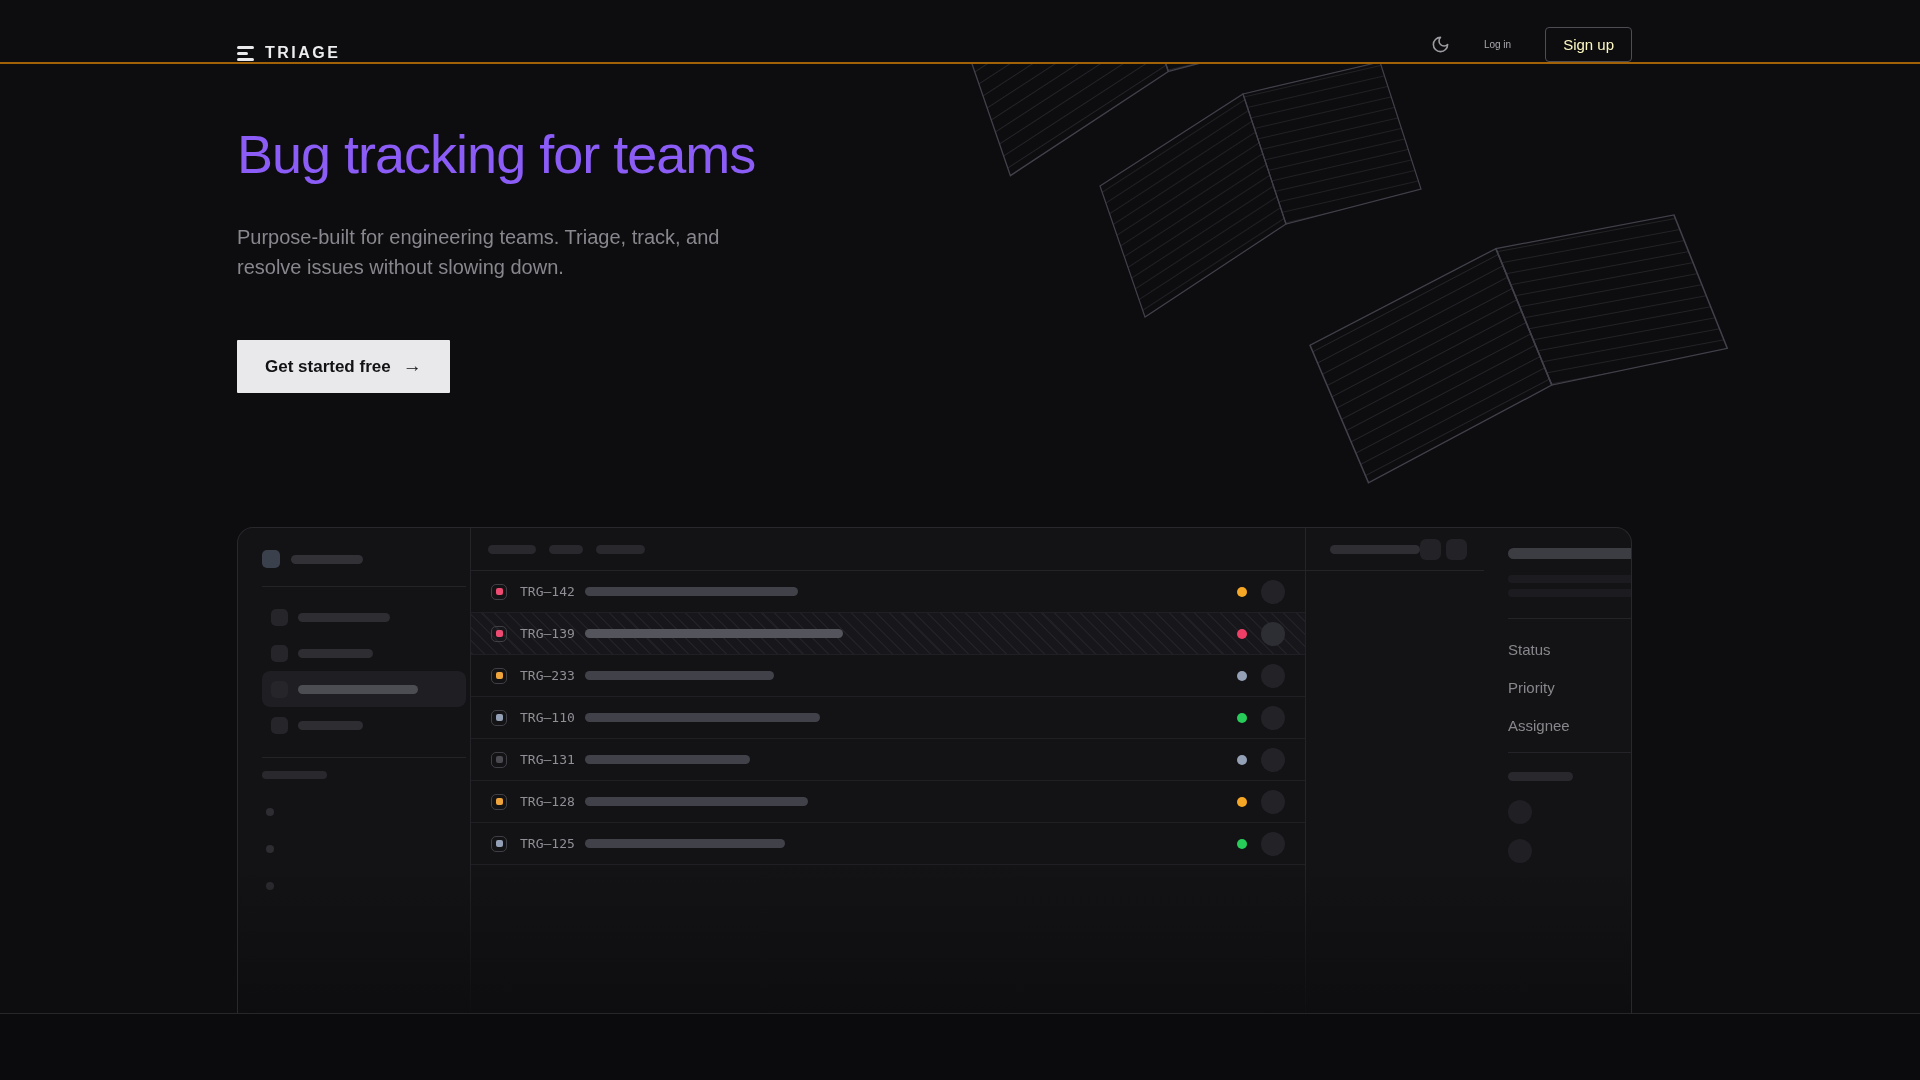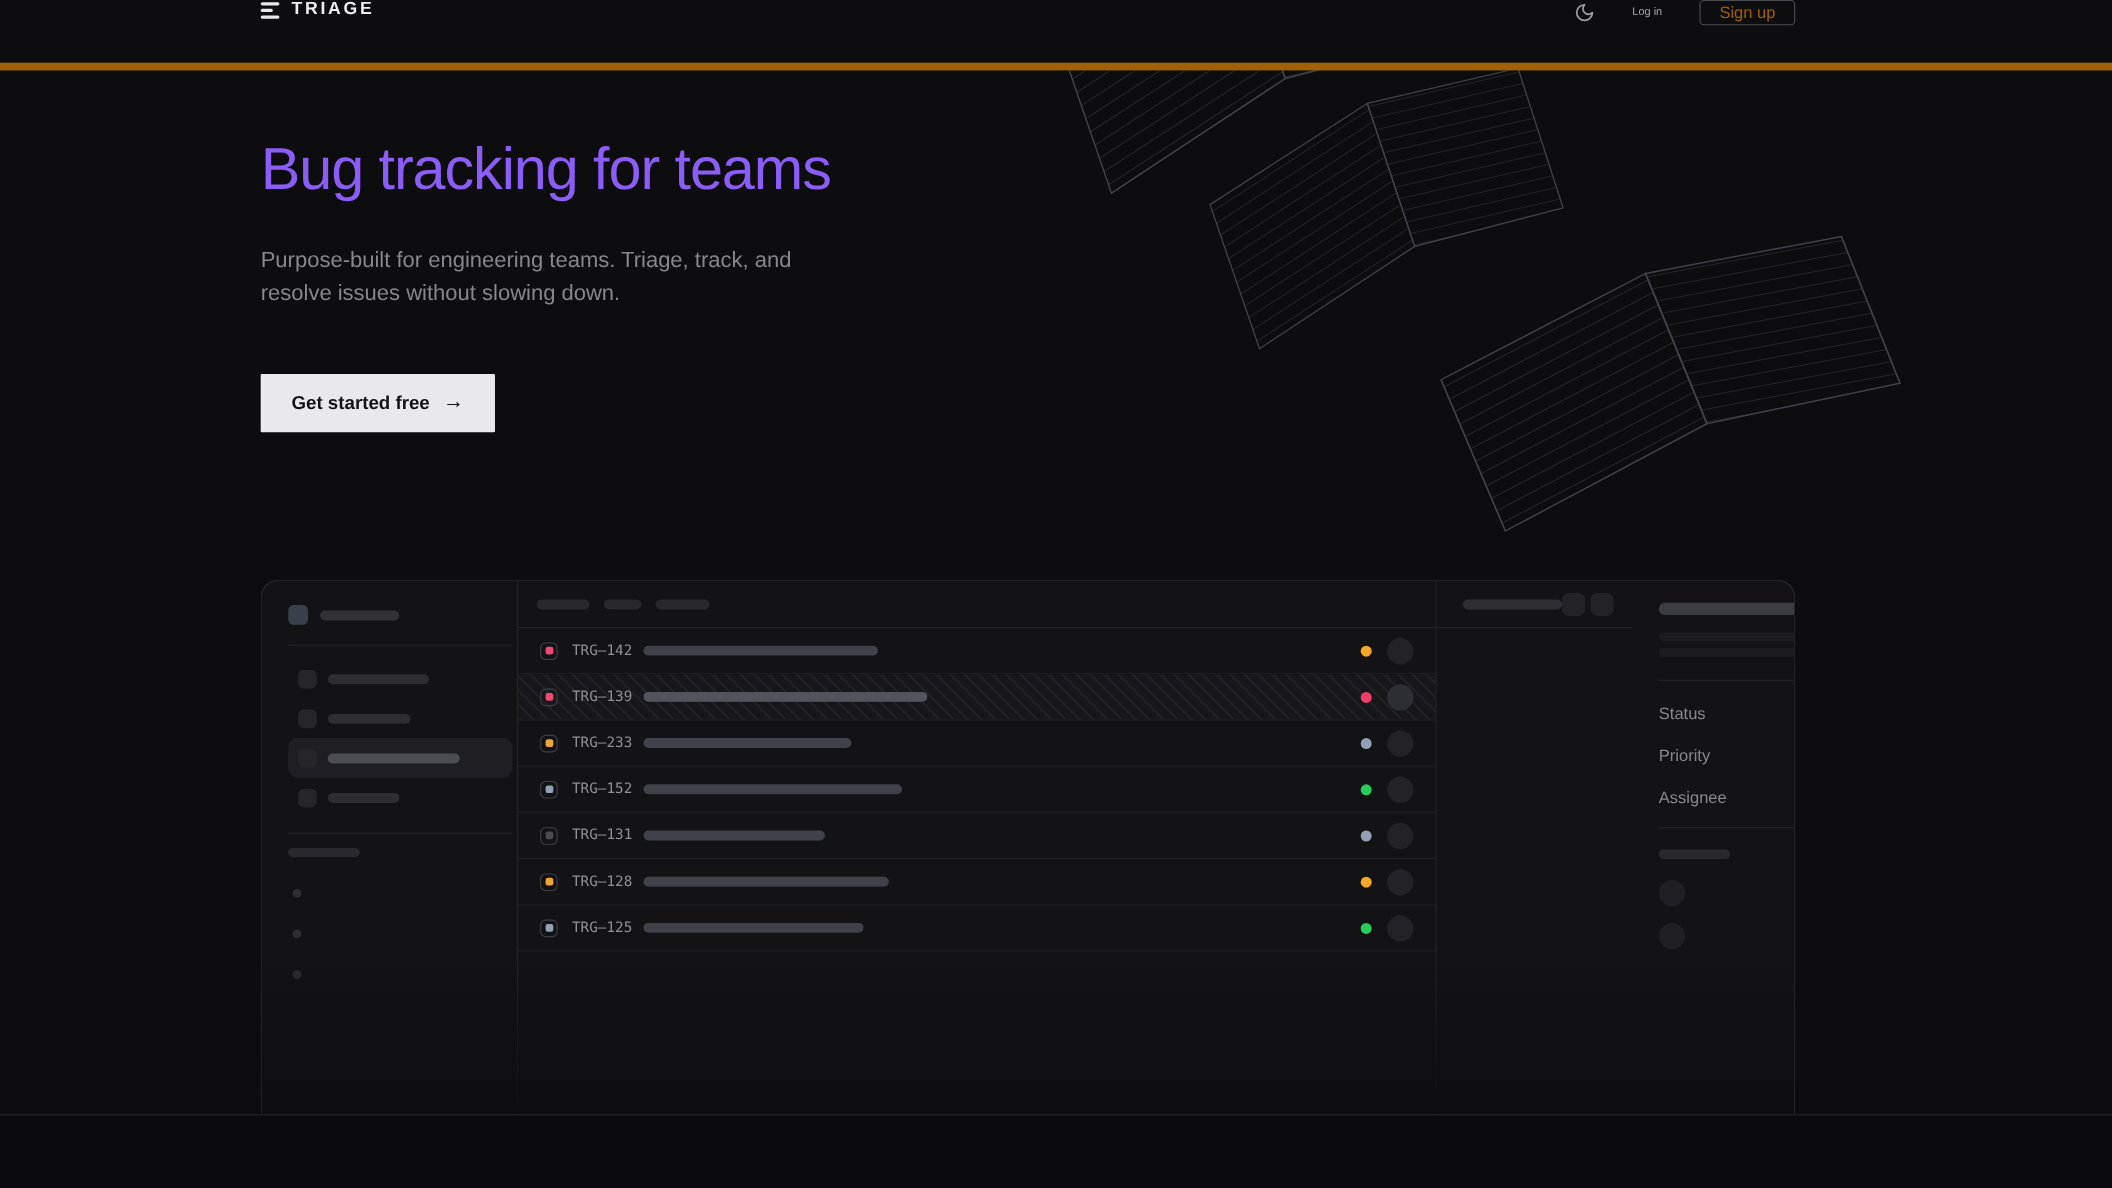--- a/index.html
+++ b/index.html
@@ -11,38 +11,38 @@
     overflow:hidden;
     color:#eaeaec;
   }
 
   
   .bg-svg { position:absolute; top:0; left:0; z-index:0; }
 
   
   .nav {
     position:absolute; top:0; left:0; width:1920px; height:64px;
-    background:#0d0d0f; border-bottom:7px solid #a16207;
-    display:flex; align-items:flex-start; z-index:4;
+    background:#0d0d0f; border-bottom:2px solid #a16207;
+    display:flex; align-items:flex-end; z-index:4;
     padding-left:237px; padding-right:288px;
   }
   .brand { display:flex; align-items:center; gap:11px; }
   .brand-icon { display:flex; flex-direction:column; gap:3px; }
   .brand-icon span { display:block; height:3px; border-radius:1.5px; background:#e9e9ec; }
   .brand-icon .b1 { width:17px; }
   .brand-icon .b2 { width:11px; }
   .brand-icon .b3 { width:17px; }
   .brand-name { font-size:16px; font-weight:bold; letter-spacing:2.5px; color:#ededef; }
   .nav-right { margin-left:auto; display:flex; align-items:center; gap:34px; }
   .moon-btn { background:none; border:none; cursor:pointer; display:flex; align-items:center; }
   .login-link { font-size:10px; color:#a9a9af; text-decoration:none; cursor:pointer; background:none; border:none; font-family:inherit; }
   .signup-btn {
-    height:23px; padding:0 17px; background:transparent;
+    height:35px; padding:0 17px; background:transparent;
     border:1px solid #4d4d54; border-radius:4px;
-    color:#a16207; font-size:15px; font-family:inherit; cursor:pointer;
+    color:#fef9c3; font-size:15px; font-family:inherit; cursor:pointer;
   }
 
   
   .hero { position:absolute; left:237px; top:64px; z-index:2; }
   .hero h1 {
     margin-top:58px;
     font-size:54px; line-height:64px; font-weight:400;
     letter-spacing:-1px; color:#8b5cf6;
   }
   .hero-sub { margin-top:36px; font-size:20px; line-height:30px; color:#87878d; }
@@ -256,21 +256,21 @@
     <div class="row-right">
       <div class="status-dot" style="background: rgb(147, 160, 181);"></div>
       <div class="row-avatar"></div>
     </div>
   </div>
 
   <div class="row">
     <div class="chip">
             <div class="chip-inner" style="background: rgb(147, 160, 181);"></div>
           </div>
-    <div class="issue-id">TRG–152</div>
+    <div class="issue-id">TRG–110</div>
     <div class="title-bar" style="width: 235px;"></div>
     <div class="row-right">
       <div class="status-dot" style="background: rgb(39, 205, 88);"></div>
       <div class="row-avatar"></div>
     </div>
   </div>
 
   <div class="row">
     <div class="chip">
             <div class="chip-inner" style="background: rgb(74, 74, 80);"></div>

